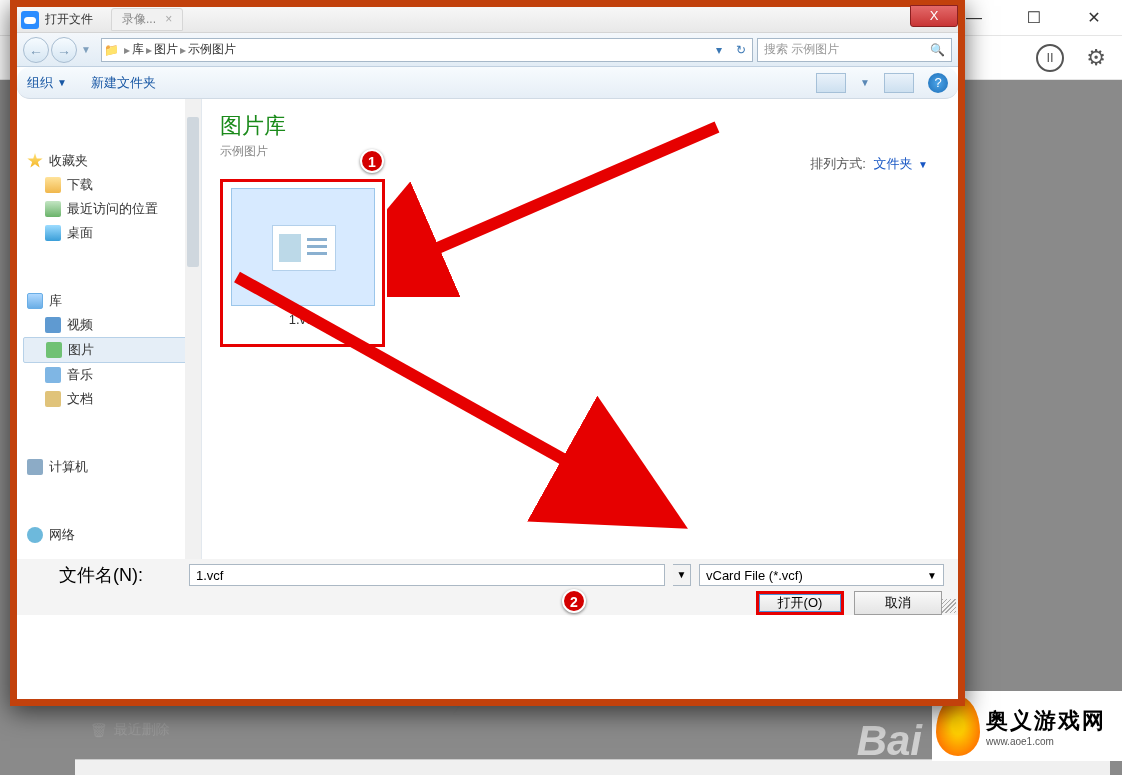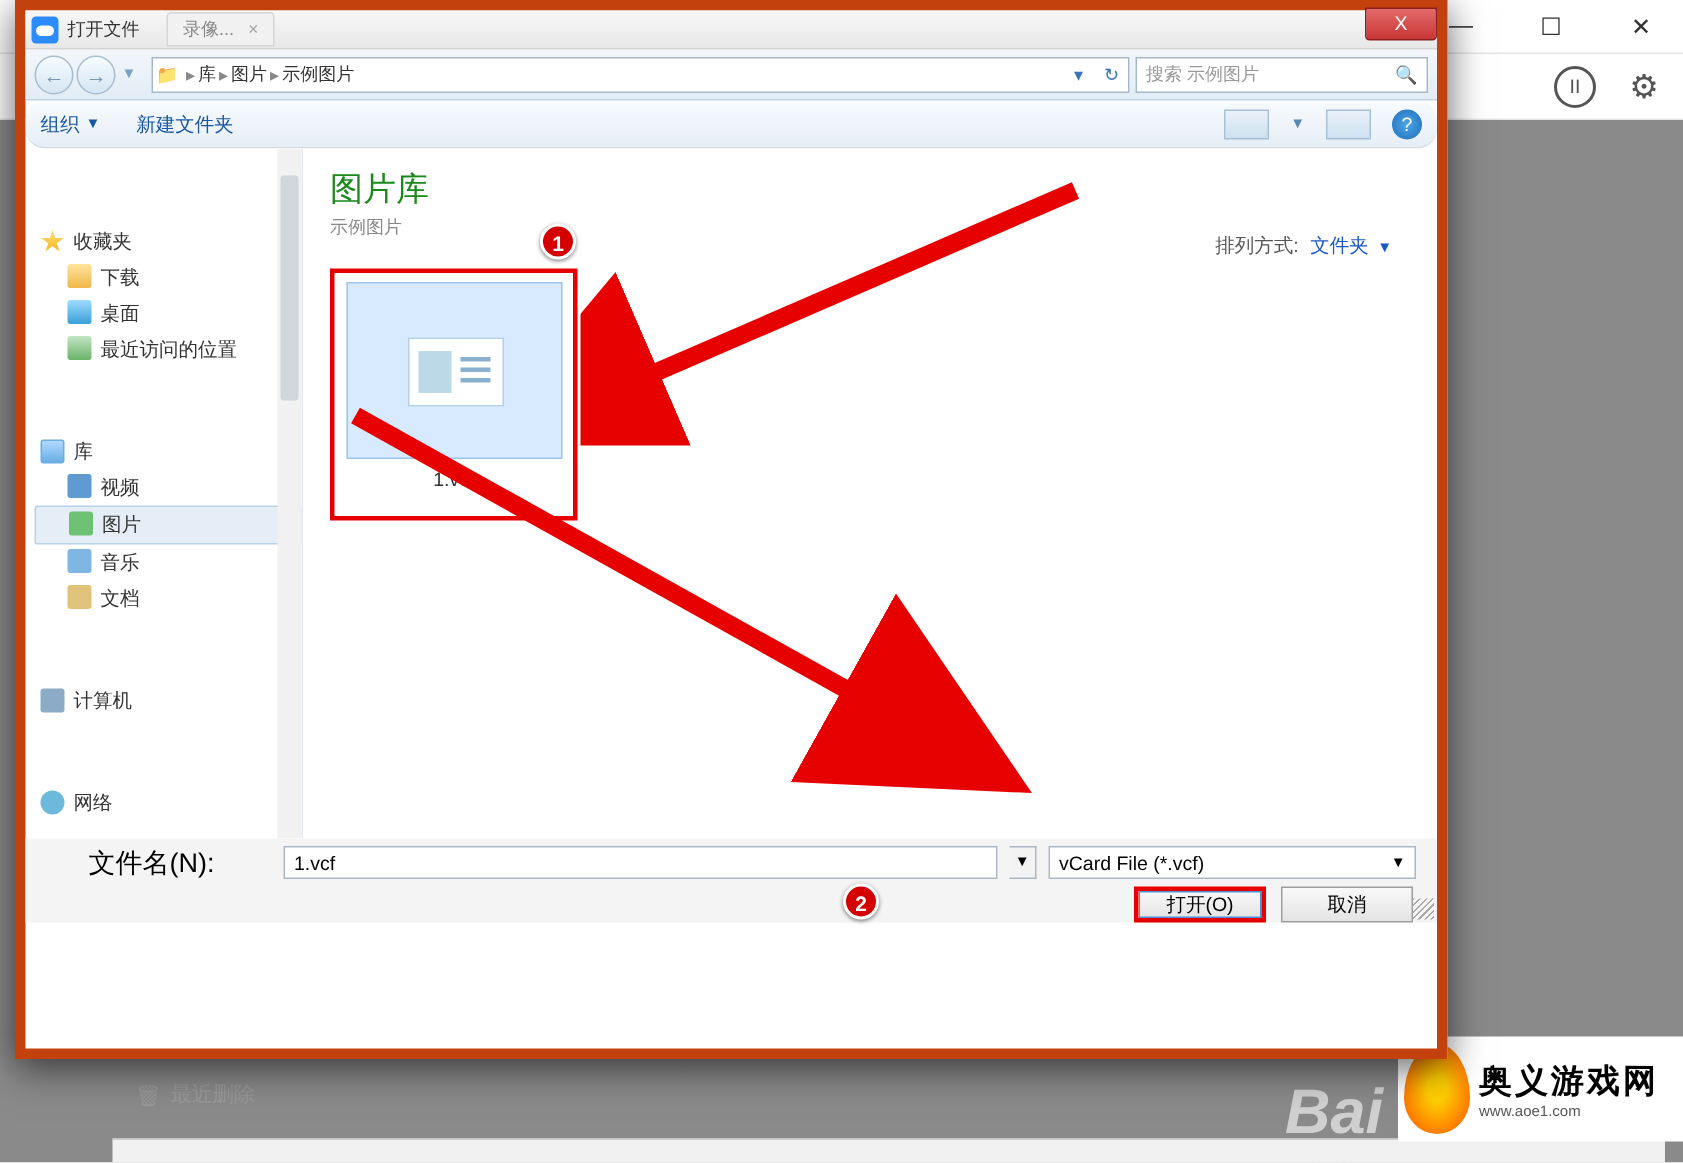--- a/index.html
+++ b/index.html
@@ -48,21 +48,21 @@
 .dlg-toolbar .tb-right { margin-left: auto; display: flex; gap: 14px; align-items: center; }
 .tb-view { width: 30px; height: 20px; background: linear-gradient(#eaf2fa, #cde0f0); border: 1px solid #a5c0d8; }
 .tb-help { width: 20px; height: 20px; border-radius: 50%; background: radial-gradient(#4ea5e8, #1b6db7); color: #fff; text-align: center; font-size: 13px; line-height: 20px; }
 
 .dlg-body { display: flex; height: 460px; }
 .sidebar { width: 185px; border-right: 1px solid #e2e8ee; padding: 6px 0 6px 6px; font-size: 13px; overflow: hidden; position: relative; }
 .sidebar-scroll { position: absolute; right: 0; top: 0; width: 16px; height: 100%; background: #f1f1f1; }
 .sidebar-scroll .sthumb { position: absolute; left: 2px; top: 18px; width: 12px; height: 150px; background: #cfd7de; border-radius: 2px; }
 .sb-group { margin-bottom: 12px; margin-top: 44px; }
 .sb-header { display: flex; align-items: center; gap: 6px; padding: 3px 4px; color: #333; }
-.sb-item { display: flex; gap: 6px; padding: 3px 4px 3px 22px; color: #333; }
+.sb-item { display: flex; align-items: center; gap: 6px; padding: 3px 4px 3px 22px; color: #333; }
 .sb-item.selected { background: #e5eef7; border: 1px solid #b7d1e8; border-radius: 2px; }
 .ic { width: 16px; height: 16px; display: inline-block; }
 .ic-star { background: linear-gradient(#ffe27a, #f3b11f); clip-path: polygon(50% 0,61% 35%,98% 35%,68% 57%,79% 91%,50% 70%,21% 91%,32% 57%,2% 35%,39% 35%); }
 .ic-folder { background: linear-gradient(#ffe39b, #f0b74c); border-radius: 2px; }
 .ic-desktop { background: linear-gradient(#9ddcff,#3a9ed8); border-radius: 2px; }
 .ic-recent { background: linear-gradient(#c3e5c3,#6ab36a); border-radius: 2px; }
 .ic-library { background: linear-gradient(#b1d9ff,#6aaee6); border: 1px solid #6aaee6; border-radius: 2px; }
 .ic-video { background: #5f9ad1; border-radius: 2px; }
 .ic-picture { background: #6fc174; border-radius: 2px; }
 .ic-doc { background: #e0c37a; border-radius: 2px; }
@@ -190,26 +190,26 @@
       <div class="sb-group">
         <div class="sb-header">
             <span class="ic ic-star"></span>
             <span>收藏夹</span>
           </div>
         <div class="sb-item">
             <span class="ic ic-folder"></span>
             <span>下载</span>
           </div>
         <div class="sb-item">
+            <span class="ic ic-recent"></span>
+            <span>最近访问的位置</span>
+          </div>
+        <div class="sb-item">
             <span class="ic ic-desktop"></span>
             <span>桌面</span>
-          </div>
-        <div class="sb-item">
-            <span class="ic ic-recent"></span>
-            <span>最近访问的位置</span>
           </div>
       </div>
       <div class="sb-group">
         <div class="sb-header">
             <span class="ic ic-library"></span>
             <span>库</span>
           </div>
         <div class="sb-item">
             <span class="ic ic-video"></span>
             <span>视频</span>

